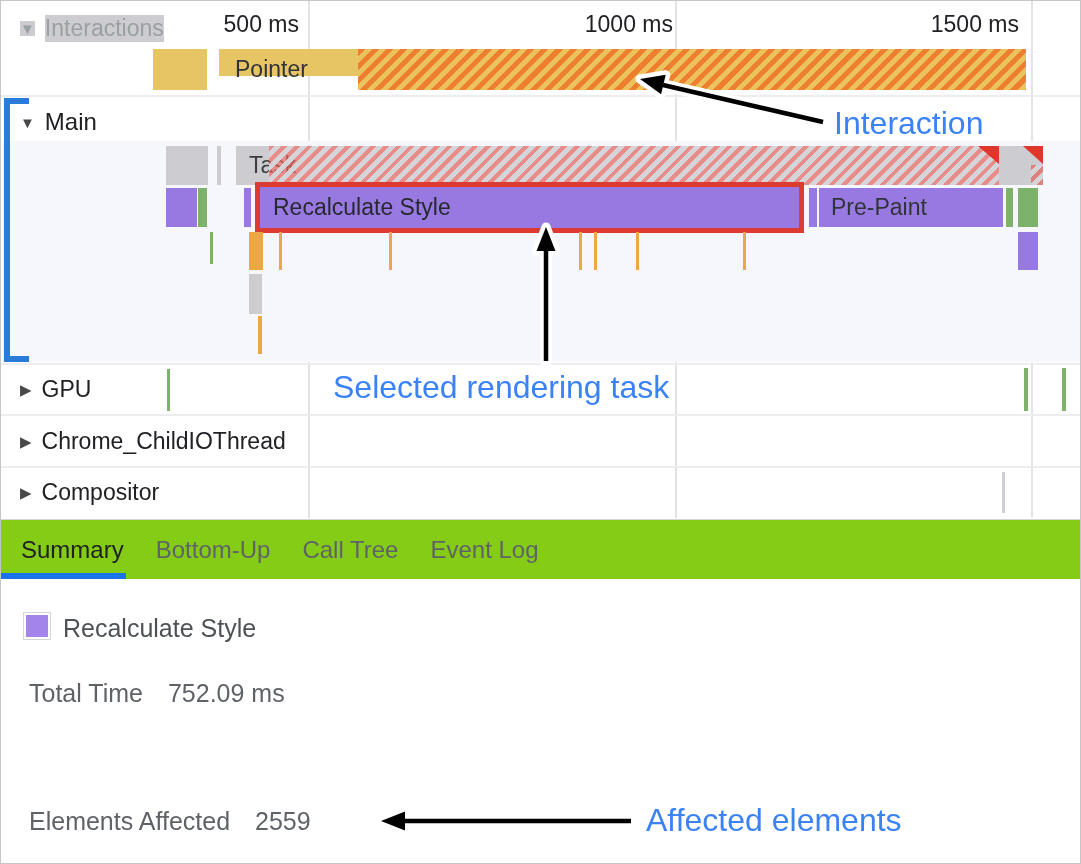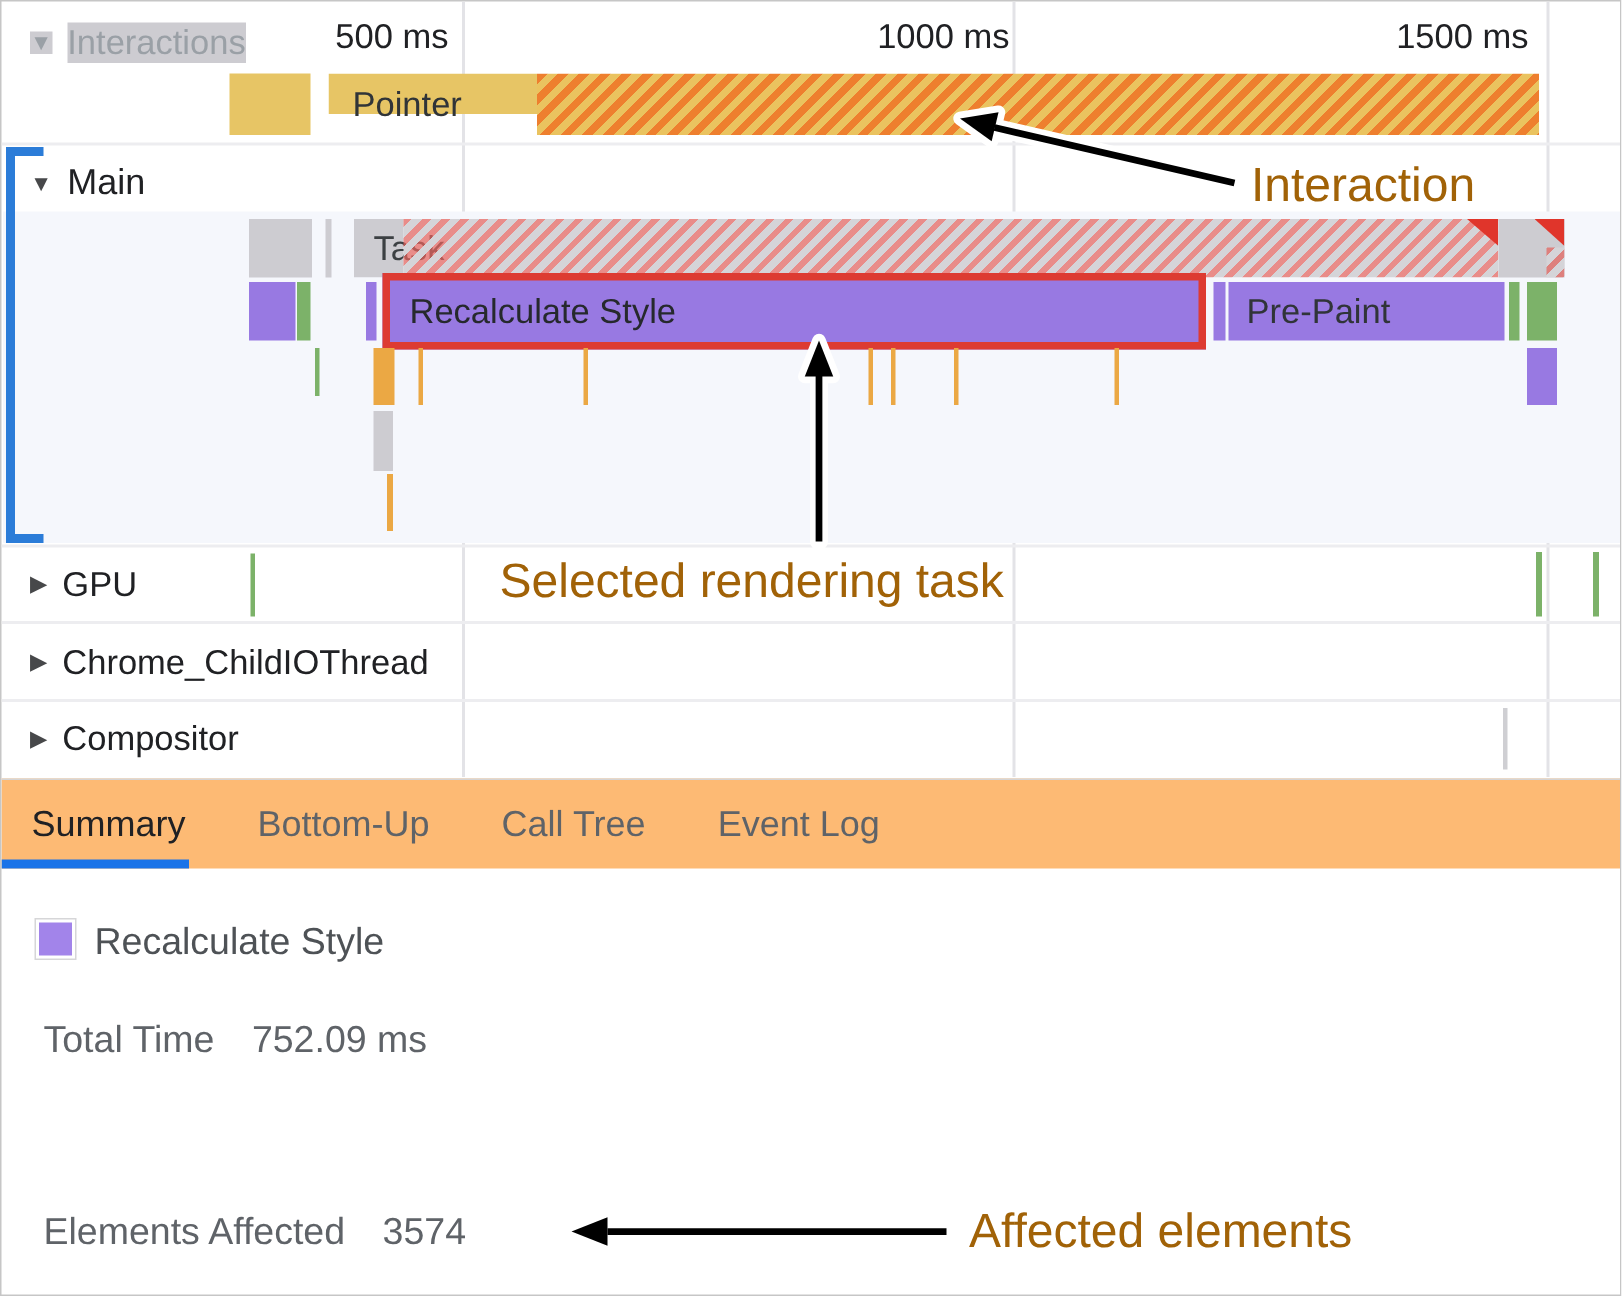--- a/index.html
+++ b/index.html
@@ -50,36 +50,36 @@
   }
   .selected-bar .bar-label { padding-left: 13px; color: #26292d; }
 
   
   .bracket-v { position: absolute; left: 3px; top: 97px; width: 6px; height: 264px; background: #2b7cd8; }
   .bracket-t { position: absolute; left: 3px; width: 25px; height: 6px; background: #2b7cd8; }
 
   
   .tabbar {
     position: absolute; left: 0; top: 518px; width: 1079px; height: 60px;
-    background: #fdba74; border-top: 1px solid #d4d4d6;
-    display: flex; align-items: center; gap: 48px; padding-left: 20px;
+    background: #84cc16; border-top: 1px solid #d4d4d6;
+    display: flex; align-items: center; gap: 32px; padding-left: 20px;
   }
   .tab { font-size: 24px; color: #5f6368; cursor: default; }
   .tab.active { color: #202124; }
   .tab-underline { position: absolute; left: 0; top: 572px; width: 125px; height: 6px; background: #1a73e8; }
 
   
   .swatch-outer { position: absolute; left: 22px; top: 611px; width: 28px; height: 28px;
     border: 1px solid #d6d6d8; background: #fff; }
   .swatch-inner { width: 22px; height: 22px; margin: 2px; background: #a284ea; }
   .event-name { position: absolute; left: 62px; top: 613px; font-size: 25px; color: #4e5256; }
   .sum-row { position: absolute; left: 28px; display: flex; gap: 25px; font-size: 25px; color: #5f6368; }
 
   
-  .ann-label { position: absolute; font-size: 32px; color: #a16207; white-space: nowrap; }
+  .ann-label { position: absolute; font-size: 32px; color: #3b82f6; white-space: nowrap; }
   svg.overlay { position: absolute; left: 0; top: 0; pointer-events: none; z-index: 60; }
 </style>
 </head>
 <body>
 
 <div class="screen">
 
   <div class="gridline" style="left:307px"></div>
   <div class="gridline" style="left:674px"></div>
   <div class="gridline" style="left:1030px"></div>
@@ -184,21 +184,21 @@
     <div class="swatch-inner"></div>
   </div>
   <div class="event-name">Recalculate Style</div>
 
   <div class="sum-row" style="top:678px">
     <span>Total Time</span>
     <span>752.09 ms</span>
   </div>
   <div class="sum-row" style="top:806px">
     <span>Elements Affected</span>
-    <span>3574</span>
+    <span>2559</span>
   </div>
 
   <div class="ann-label" style="left:833px;top:104px">Interaction</div>
   <div class="ann-label" style="left:645px;top:801px">Affected elements</div>
   <div class="ann-label" style="left:332px;top:368px">Selected rendering task</div>
 
   <svg class="overlay" width="1081" height="864" viewBox="0 0 1081 864">
 
     <g>
       <path d="M822 121 L662 84" stroke="#ffffff" stroke-width="12" fill="none" stroke-linecap="round"></path>

